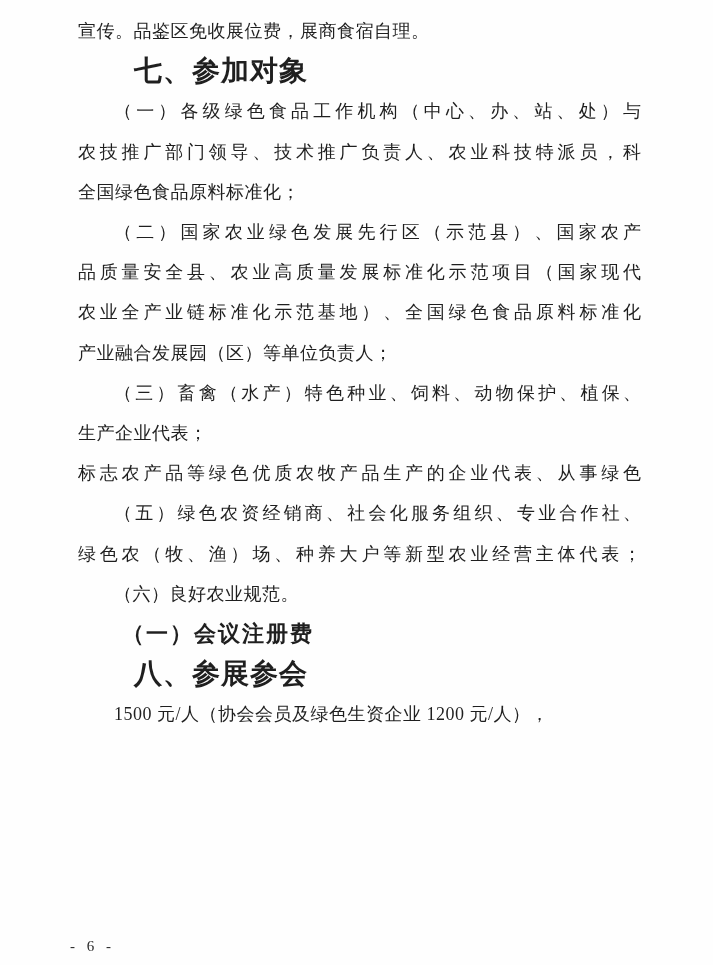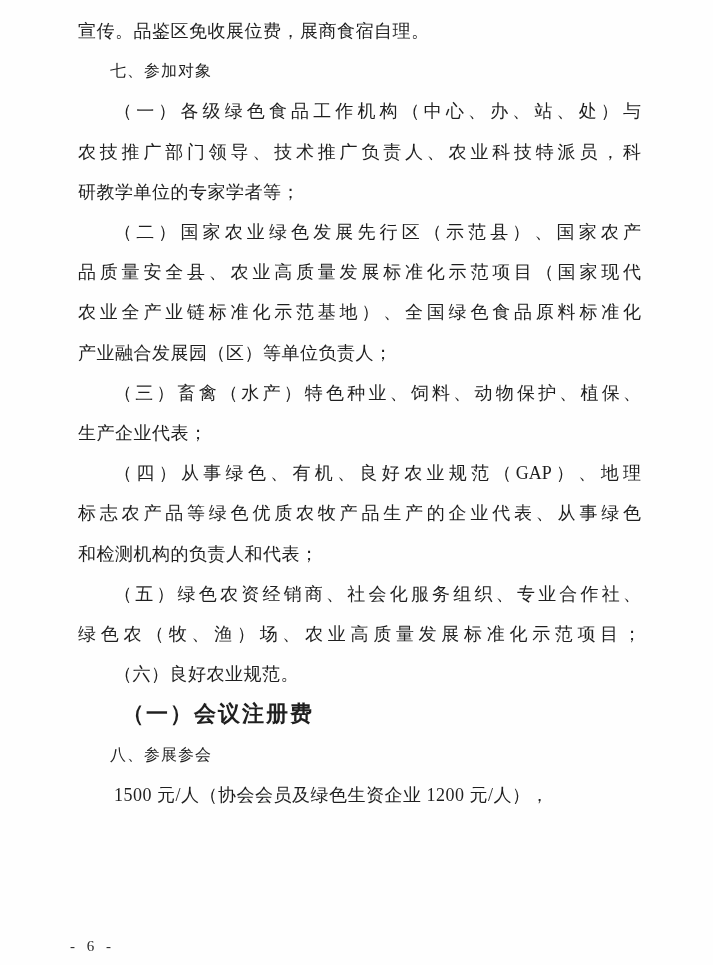--- a/index.html
+++ b/index.html
@@ -27,22 +27,22 @@
   .line.j{
     white-space:normal;
     text-align:justify;
     text-align-last:justify;
     text-justify:inter-character;
     letter-spacing:0;
   }
   .line.ind{ text-indent:2em;font-family:Liberation Serif, serif; }
   .line.head{
     font-family:"Liberation Sans","DejaVu Sans",sans-serif;
-    font-weight:normal;
-    font-size:16px;
+    font-weight:bold;
+    font-size:28px;
     letter-spacing:1px;
   }
   .line.subhead{
     font-weight:bold;
     font-size:22px;
     letter-spacing:2px;
   }
   .footer{
     position:absolute;
     left:70px;top:938px;
@@ -53,32 +53,30 @@
 </style>
 </head>
 <body>
 
 <div class="page">
   <div class="textcol">
     <div class="line">宣传。品鉴区免收展位费，展商食宿自理。</div>
     <div class="line head ind">七、参加对象</div>
     <div class="line j ind">（一）各级绿色食品工作机构（中心、办、站、处）与</div>
     <div class="line j">农技推广部门领导、技术推广负责人、农业科技特派员，科</div>
-    <div class="line">研教学单位的专家学者等；</div>
+    <div class="line">全国绿色食品原料标准化；</div>
     <div class="line j ind">（二）国家农业绿色发展先行区（示范县）、国家农产</div>
     <div class="line j">品质量安全县、农业高质量发展标准化示范项目（国家现代</div>
     <div class="line j">农业全产业链标准化示范基地）、全国绿色食品原料标准化</div>
     <div class="line">产业融合发展园（区）等单位负责人；</div>
     <div class="line j ind">（三）畜禽（水产）特色种业、饲料、动物保护、植保、</div>
     <div class="line">生产企业代表；</div>
-    <div class="line j ind">（四）从事绿色、有机、良好农业规范（GAP）、地理</div>
     <div class="line j">标志农产品等绿色优质农牧产品生产的企业代表、从事绿色</div>
-    <div class="line">和检测机构的负责人和代表；</div>
     <div class="line j ind">（五）绿色农资经销商、社会化服务组织、专业合作社、</div>
-    <div class="line j">绿色农（牧、渔）场、农业高质量发展标准化示范项目；</div>
+    <div class="line j">绿色农（牧、渔）场、种养大户等新型农业经营主体代表；</div>
     <div class="line ind">（六）良好农业规范。</div>
     <div class="line subhead ind">（一）会议注册费</div>
     <div class="line head ind">八、参展参会</div>
     <div class="line ind">1500 元/人（协会会员及绿色生资企业 1200 元/人），</div>
 
   </div>
   <div class="footer">- 6 -</div>
 </div>
 
 </body></html>

